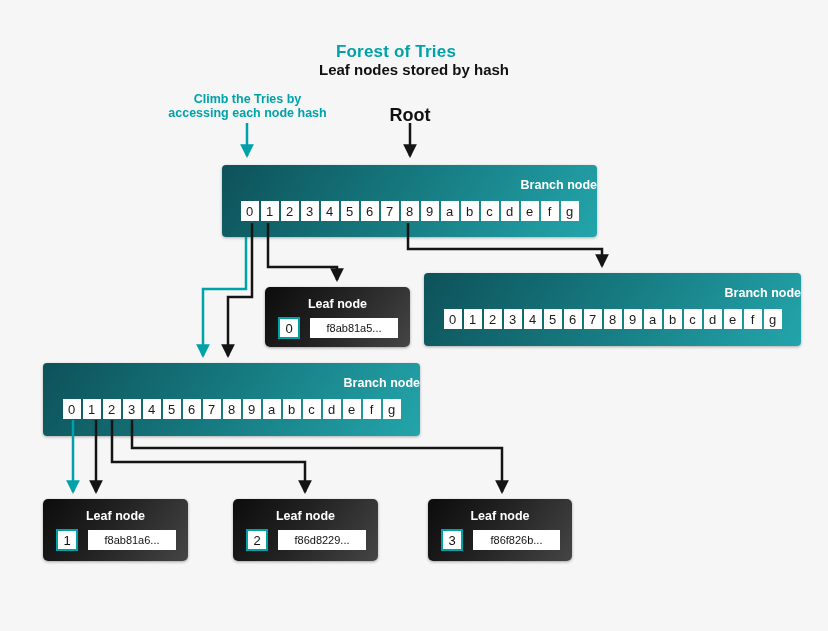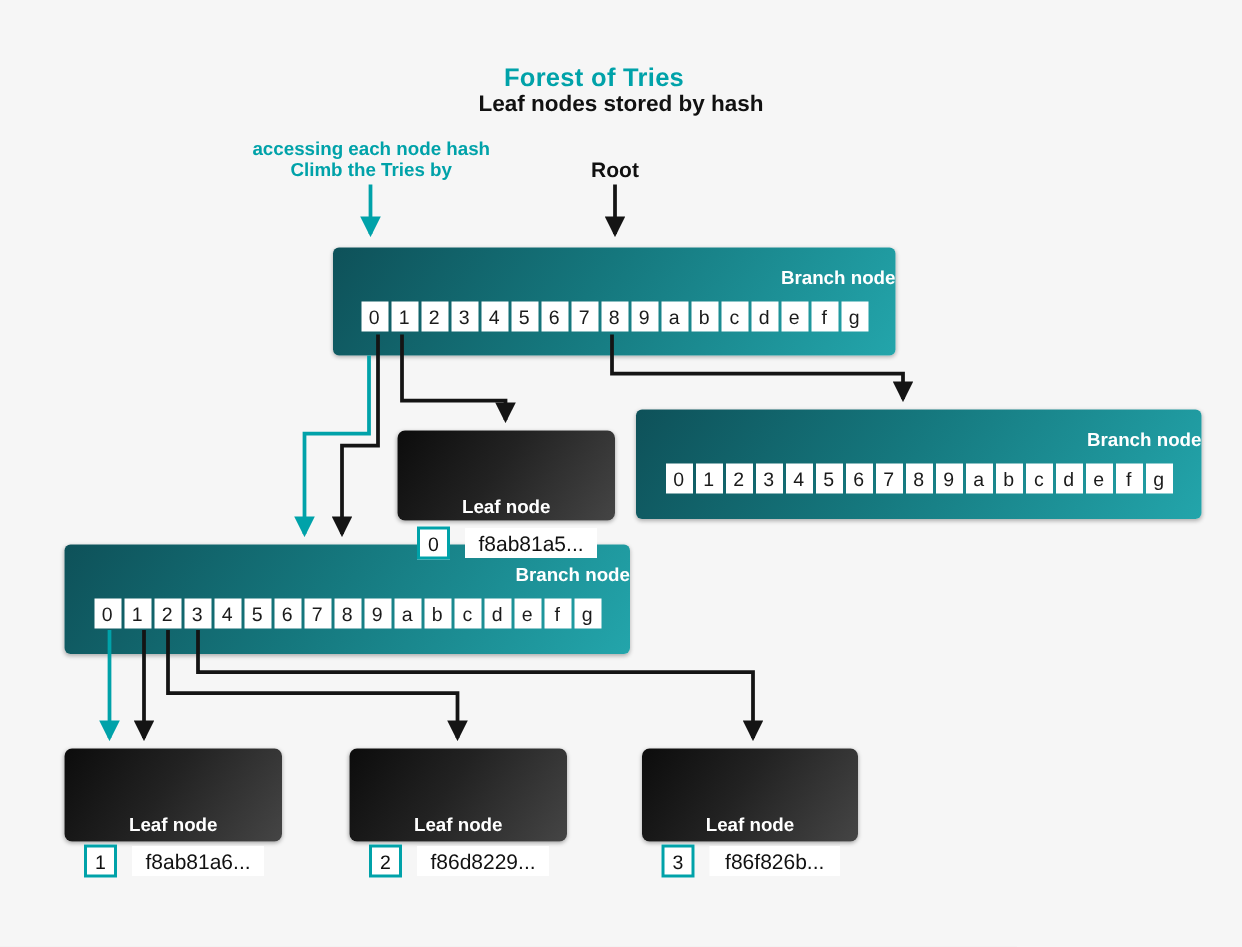--- a/index.html
+++ b/index.html
@@ -29,21 +29,21 @@
   
   .climb-label{
     position:absolute;left:130px;top:92px;width:235px;
     text-align:center;
     font-size:12.5px;font-weight:bold;line-height:14px;
     color:#00a2a9;
   }
   .root-label{
     position:absolute;left:370px;top:105px;width:80px;
     text-align:center;
-    font-size:14px;font-weight:bold;color:#101010;
+    font-size:18px;font-weight:bold;color:#101010;
   }
   
   .branch{
     position:absolute;
     border-radius:4px;
     background:linear-gradient(125deg,#0e5159 0%,#15777d 45%,#23a5ab 100%);
     box-shadow:0 1px 3px rgba(0,0,0,.30);
   }
   .branch-top  {left:222px;top:165px;width:375px;height:72px;}
   .branch-right{left:424px;top:273px;width:377px;height:73px;}
@@ -70,58 +70,58 @@
     background:linear-gradient(125deg,#0c0c0c 0%,#222 45%,#454545 100%);
     box-shadow:0 1px 3px rgba(0,0,0,.35);
   }
   .leaf-0{left:265px;top:287px;width:145px;height:60px;}
   .leaf-1{left:43px; top:499px;width:145px;height:62px;}
   .leaf-2{left:233px;top:499px;width:145px;height:62px;}
   .leaf-3{left:428px;top:499px;width:144px;height:62px;}
   .leaf-title{
     padding-top:10px;
     text-align:center;
-    font-size:12.5px;font-weight:bold;color:#fff;margin-top:34px;
+    font-size:12.5px;font-weight:bold;color:#fff;
   }
   .leaf-row{
     display:flex;align-items:center;
     margin:6px 12px 0 13px;gap:10px;
   }
   .leaf-idx{
     width:18px;height:18px;
     background:#fff;border:2px solid #00a2a9;
     display:flex;align-items:center;justify-content:center;
     font-size:13px;color:#111;flex:0 0 auto;
   }
   .leaf-hash{
     flex:1;height:20px;background:#fff;
     display:flex;align-items:center;justify-content:center;
-    font-size:14px;color:#111;
+    font-size:11px;color:#111;
     white-space:nowrap;
   }
   
   .connectors{
     position:absolute;left:0;top:0;
     pointer-events:none;
   }
   .connectors polyline{fill:none;stroke-width:2.5px;}
   .connectors .k{stroke:#141414;}
   .connectors .t{stroke:#00a2a9;}
 </style>
 </head>
 <body>
 
 <div class="canvas">
 
   <div class="title">Forest of Tries</div>
   <div class="subtitle">Leaf nodes stored by hash</div>
 
   <div class="climb-label">
+    <div>Climb the Tries by</div>
     <div>accessing each node hash</div>
-    <div>Climb the Tries by</div>
   </div>
   <div class="root-label">Root</div>
 
   <div class="branch branch-top">
     <div class="branch-title">Branch node</div>
     <div class="cells">
         <span class="cell">0</span>
         <span class="cell">1</span>
         <span class="cell">2</span>
         <span class="cell">3</span>

